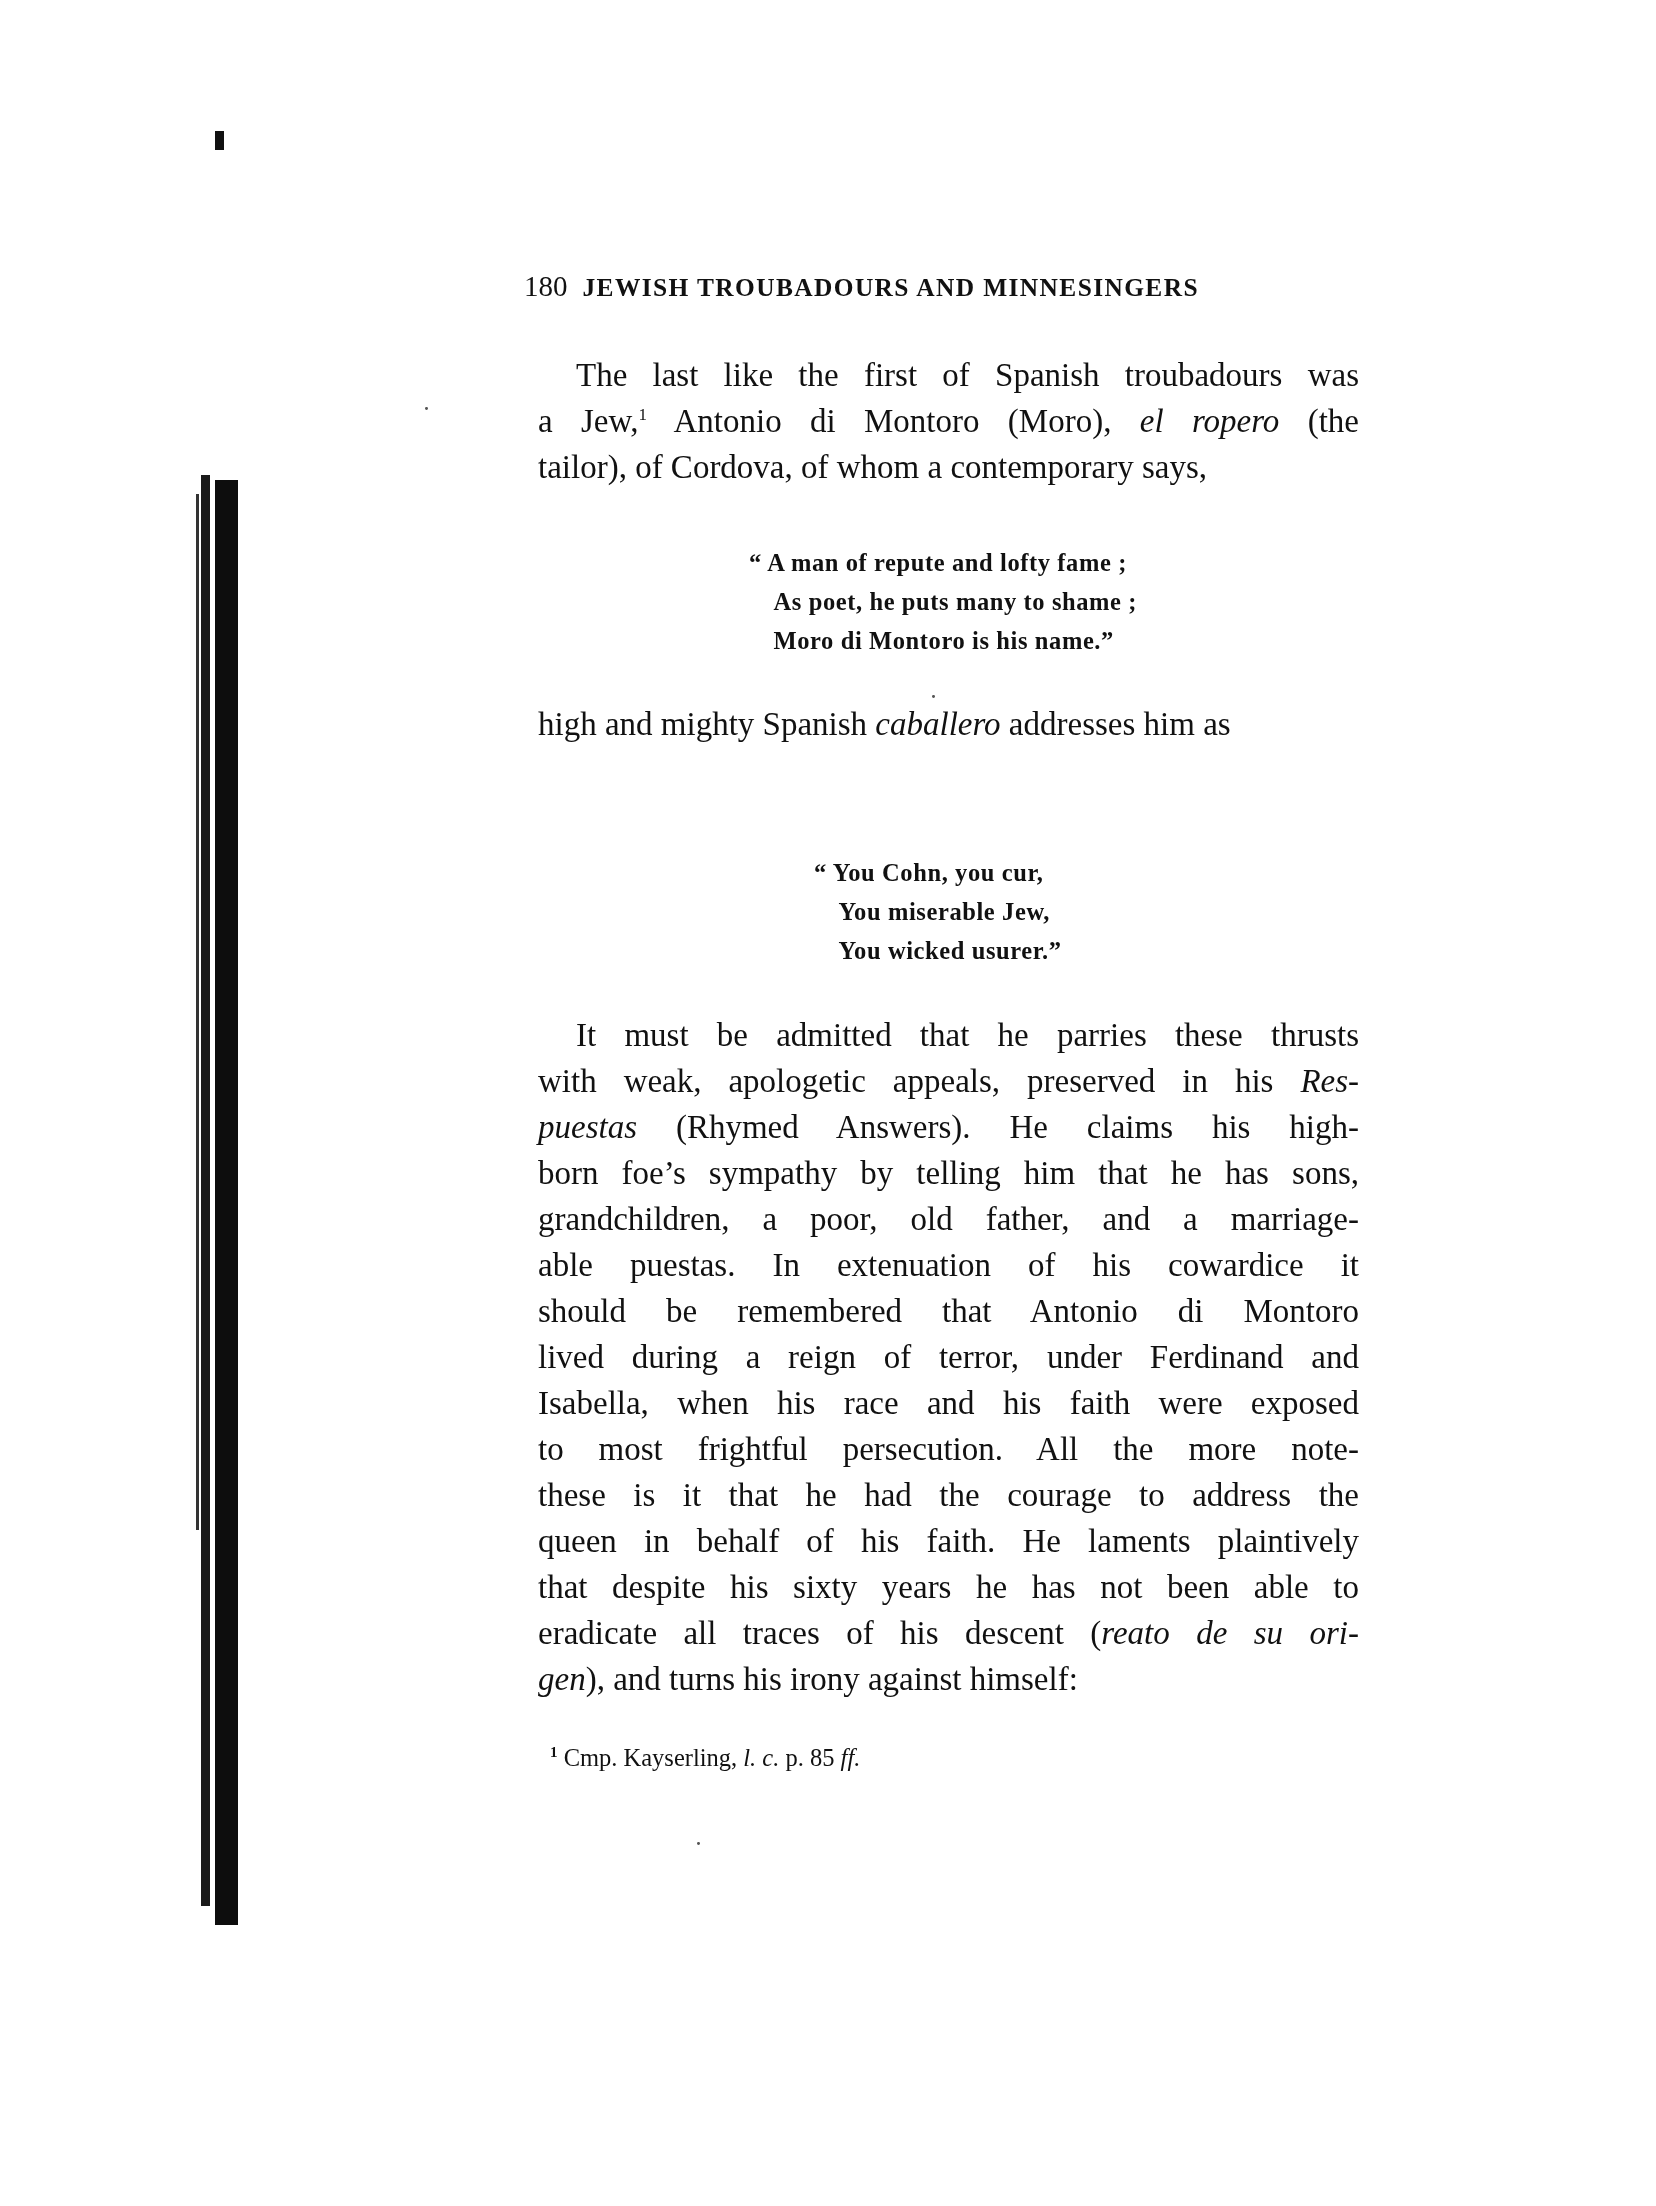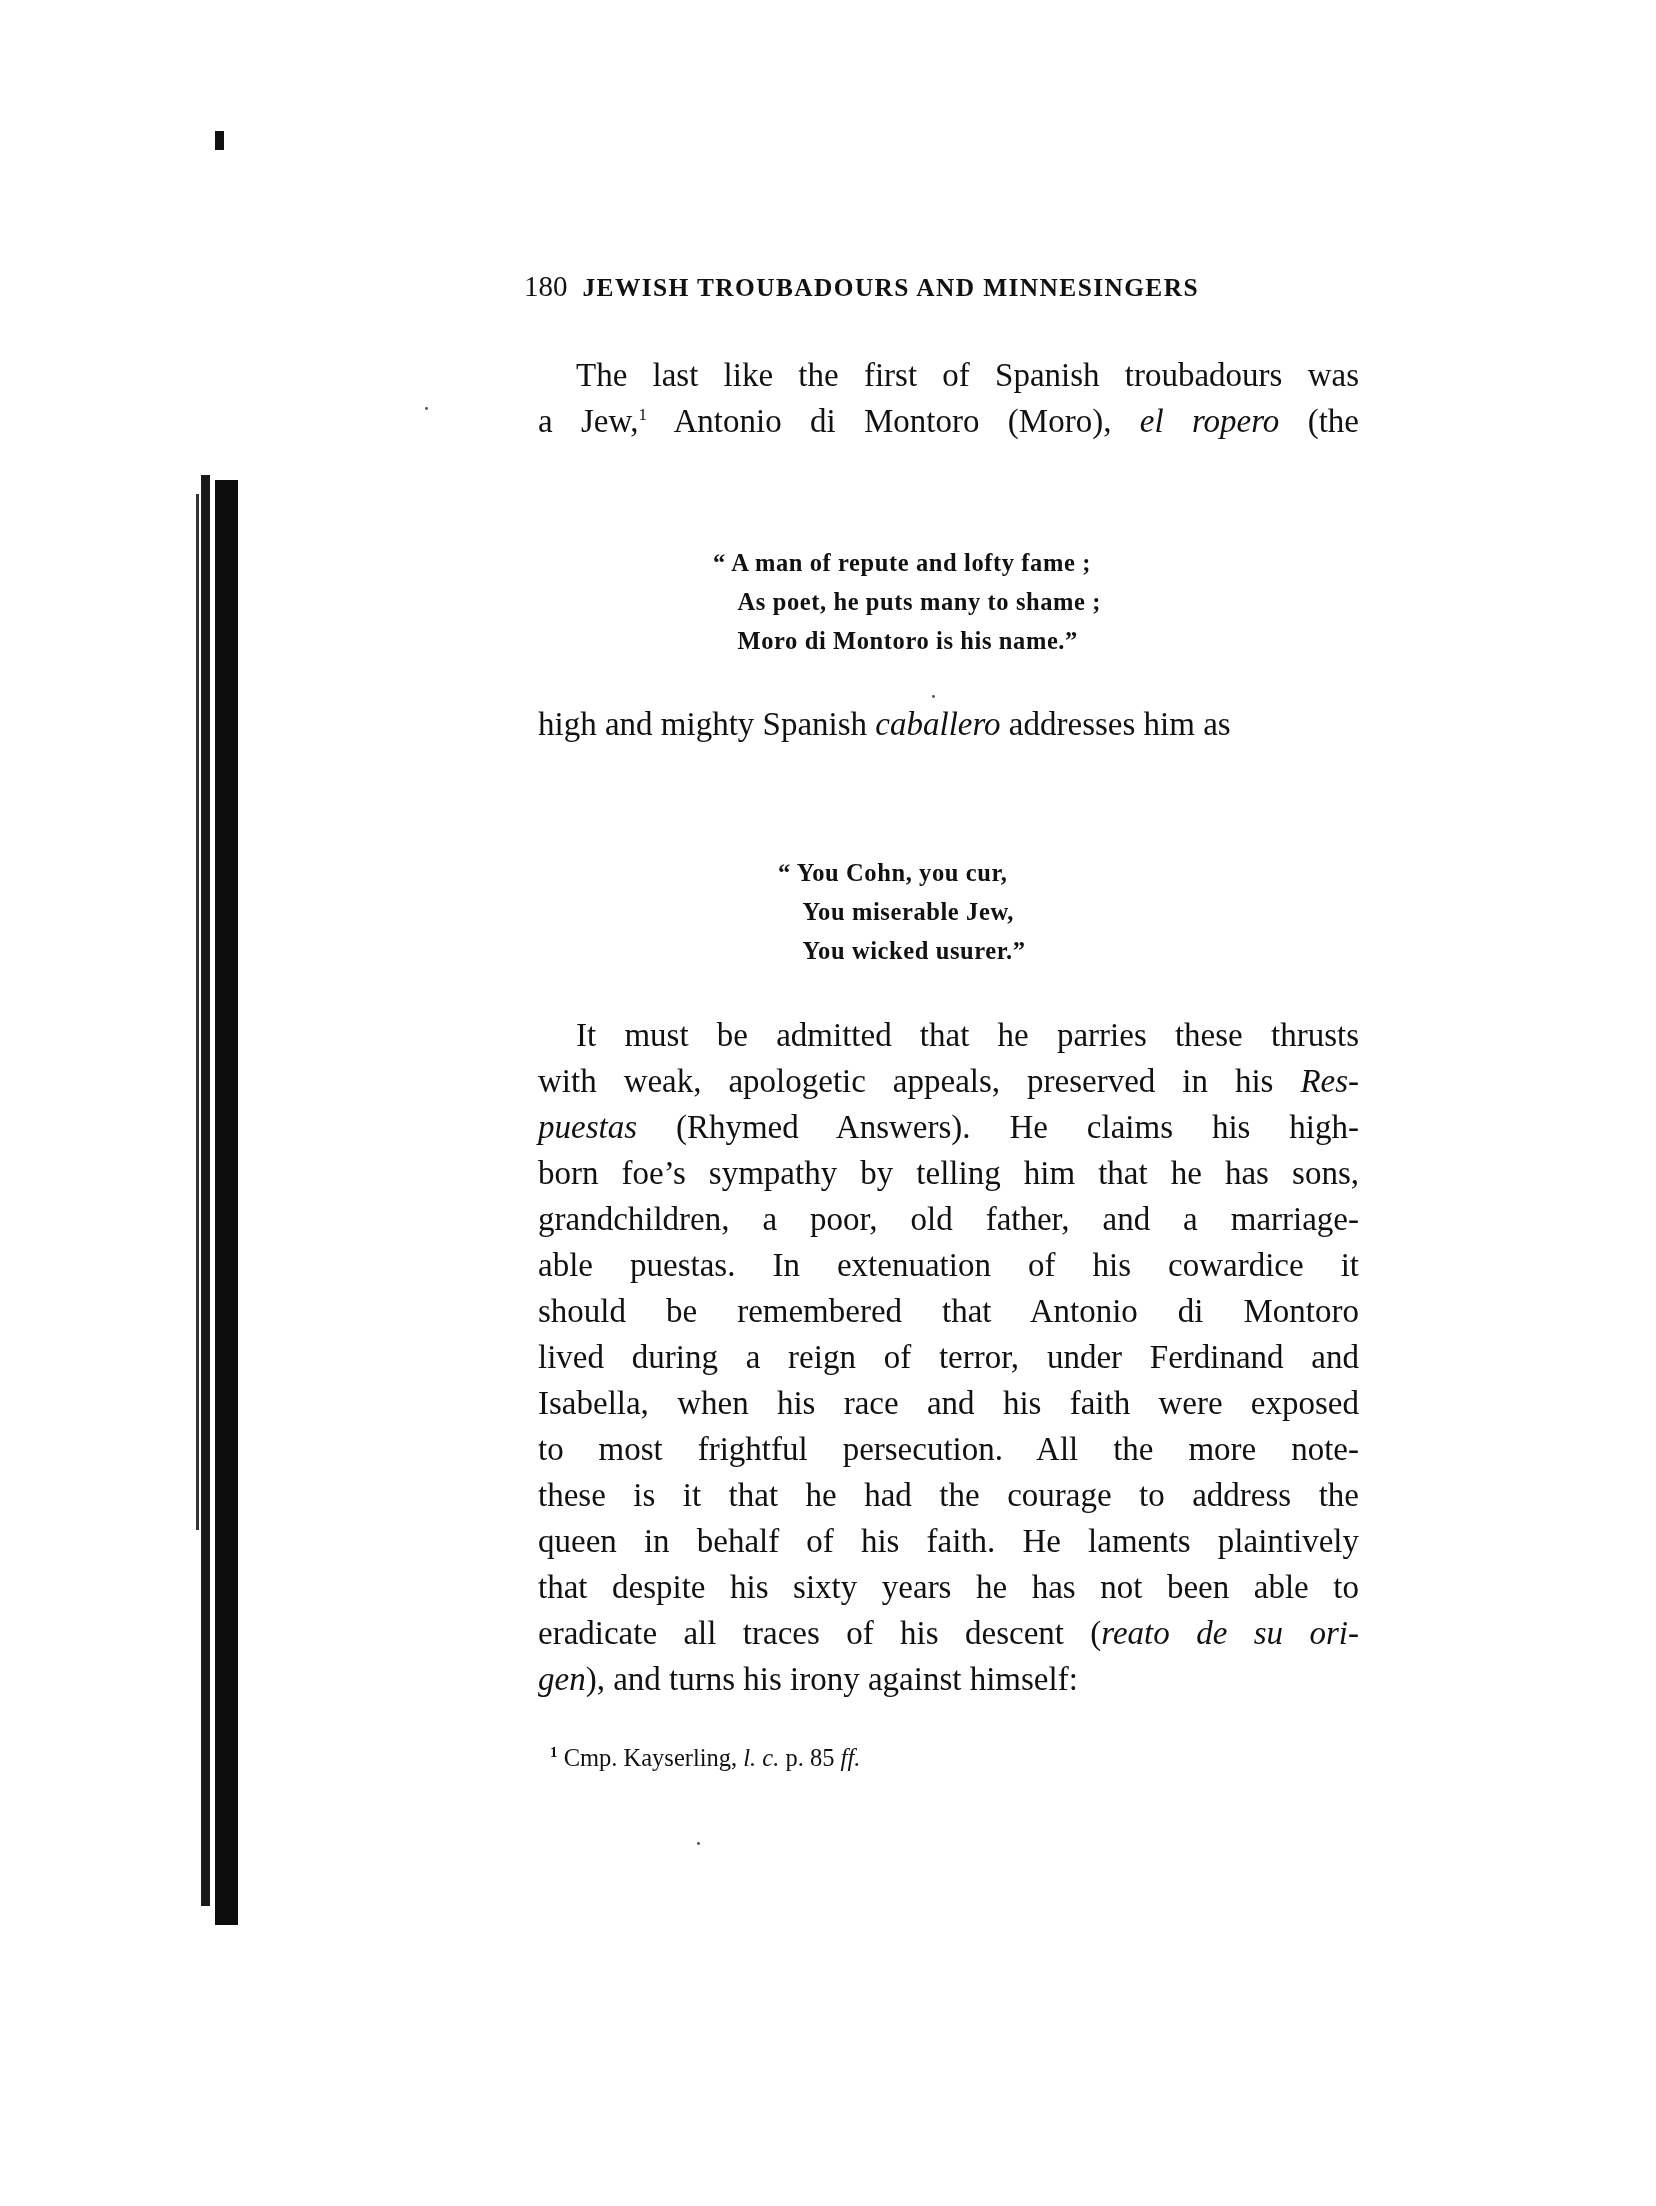--- a/index.html
+++ b/index.html
@@ -19,21 +19,21 @@
   .running-head .folio { font-weight: normal; font-size: 29px; margin-right: 15px; letter-spacing: 0; }
 
   .text-block { position: absolute; left: 524px; width: 835px; font-size: 33px; line-height: 46px;
                 text-align: justify; }
   .text-block .line { display: block; text-align-last: justify; white-space: nowrap; margin-left: 14px; }
   .text-block .line.last { text-align-last: left; }
   .text-block .line.indent { text-indent: 38px; }
   sup.fn { font-size: 17px; vertical-align: super; line-height: 0; }
 
   .verse { position: absolute; font-size: 24.5px; line-height: 39px; font-weight: bold; letter-spacing: 0.6px; }
-  .verse .vline { display: block; white-space: nowrap; }
+  .verse .vline { display: block; white-space: nowrap; margin-left: 36px; }
   .verse .vline.cont { padding-left: 24.5px; }
 
   .footnote { position: absolute; left: 550px; top: 1740px; font-size: 24.5px; white-space: nowrap; }
   .footnote sup { font-size: 15px; vertical-align: super; font-weight: bold; }
 </style>
 </head>
 <body>
 
 <div class="page">
 
@@ -45,20 +45,21 @@
   <div class="speck" style="left:932px;top:691px;"></div>
   <div class="speck" style="left:697px;top:1838px;"></div>
 
   <div class="running-head">
     <span class="folio">180</span><span>JEWISH TROUBADOURS AND MINNESINGERS</span>
   </div>
 
   <div class="text-block" style="top:348px;">
     <span class="line indent">The last like the first of Spanish troubadours was</span>
     <span class="line"><span>a Jew,</span><sup class="fn">1</sup> <span>Antonio di Montoro (Moro),</span> <i>el ropero</i> <span>(the</span></span>
+    <span class="line last">tailor), of Cordova, of whom a contemporary says,</span>
   </div>
 
   <div class="verse" style="left:713px;top:539px;">
     <span class="vline">“ A man of repute and lofty fame ;</span>
     <span class="vline cont">As poet, he puts many to shame ;</span>
     <span class="vline cont">Moro di Montoro is his name.”</span>
   </div>
 
   <div class="text-block" style="top:697px;">
     <span class="line last"><span>high and mighty Spanish</span> <i>caballero</i> <span>addresses him as</span></span>

